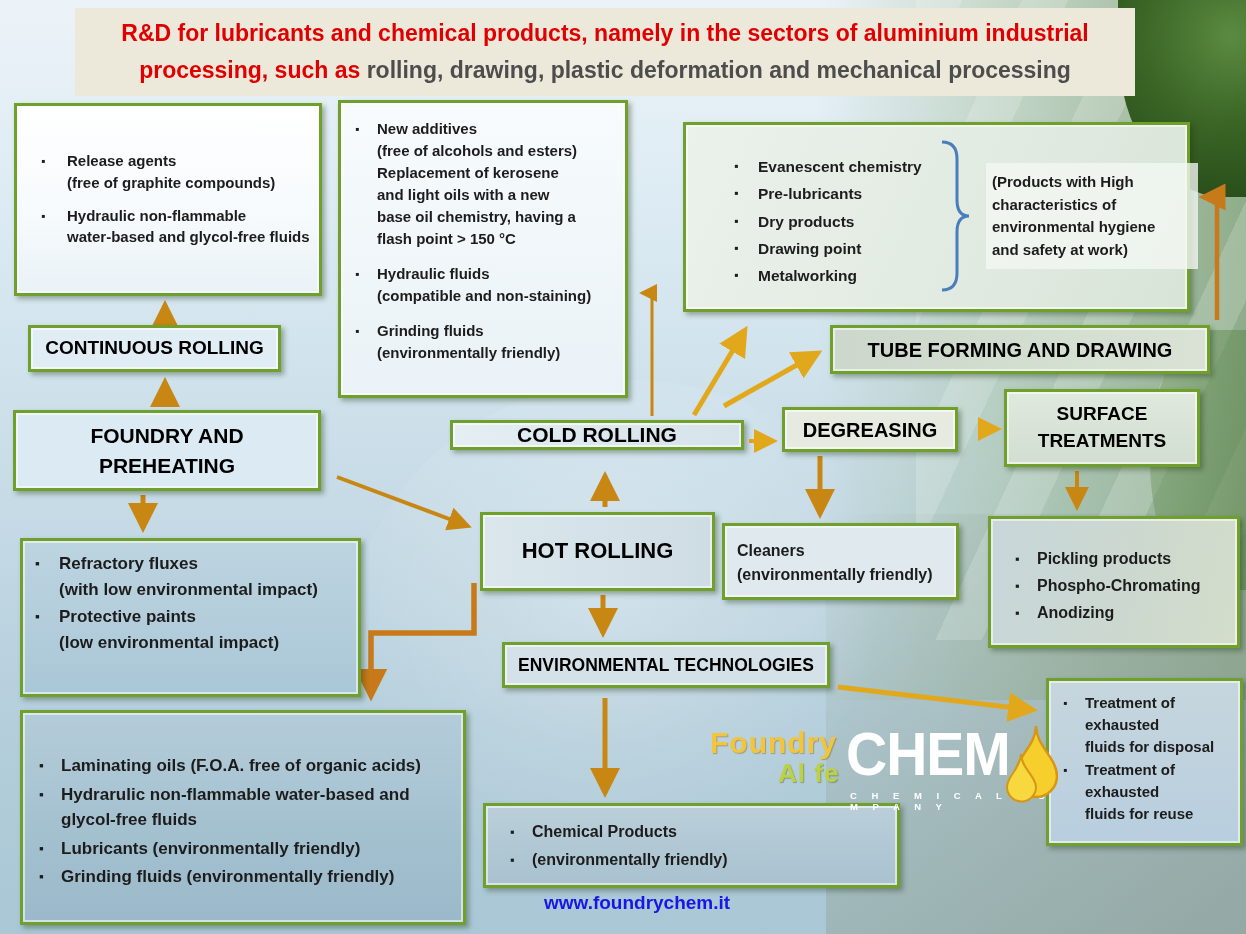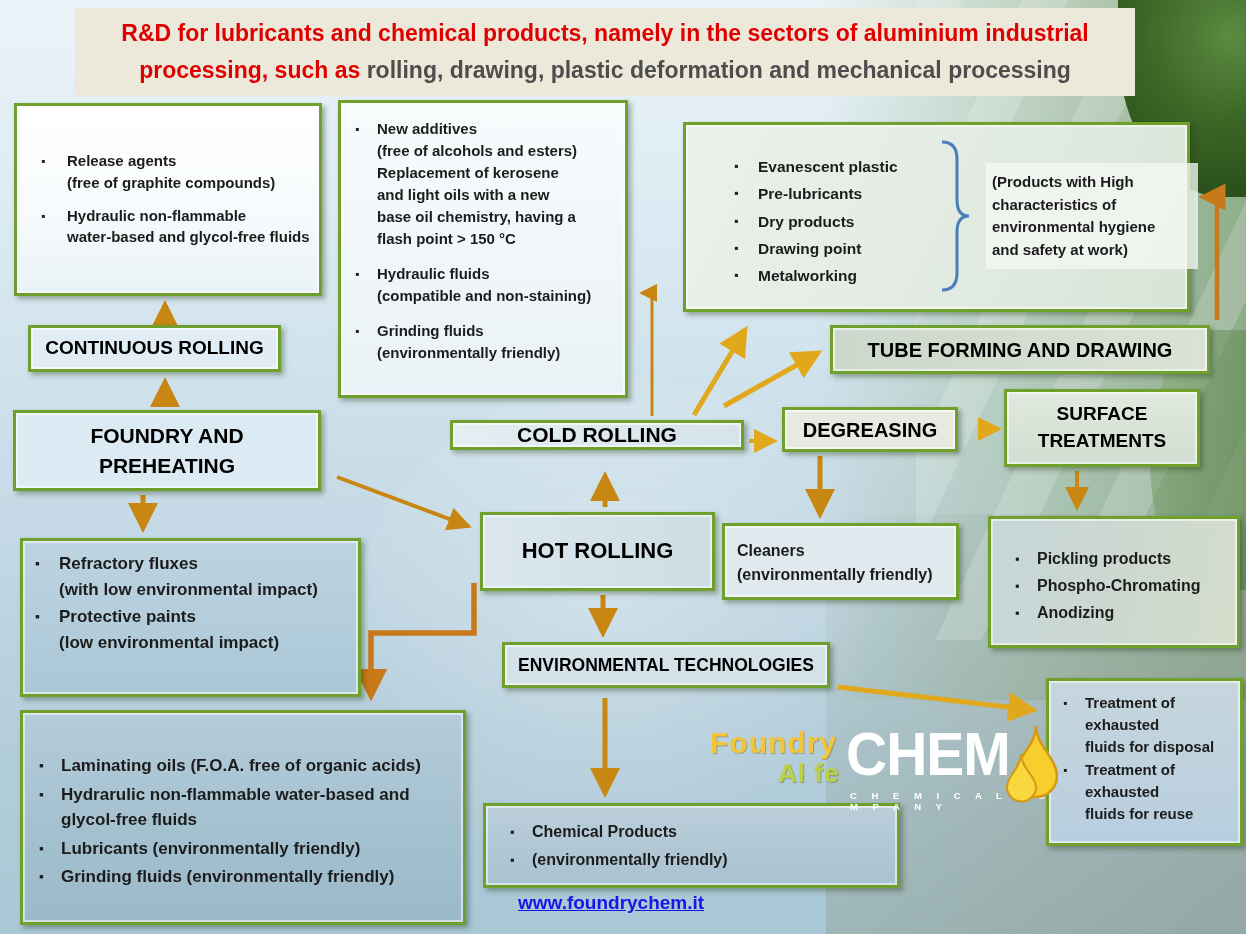--- a/index.html
+++ b/index.html
@@ -104,22 +104,22 @@
     color:#f2c53a;letter-spacing:1px;text-shadow:1px 1px 1px rgba(120,80,0,.4);}
   #logo .alfe{position:absolute;left:80px;top:34px;font-size:26px;font-weight:bold;
     color:#bcd244;letter-spacing:1px;text-shadow:1px 1px 1px rgba(60,80,0,.4);}
   #logo .chem{position:absolute;left:148px;top:-6px;font-size:57px;font-weight:bold;color:#fff;
     transform:scaleY(1.08);transform-origin:top left;letter-spacing:-1px;}
   #logo .company{position:absolute;left:152px;top:66px;font-size:9.5px;font-weight:bold;
     color:#fff;letter-spacing:6px;}
   #logo svg{position:absolute;left:300px;top:0px;}
 
   
-  #site-link{position:absolute;left:518px;top:892px;z-index:4;font-size:19px;font-weight:bold;
-    color:#1616e8;text-decoration:underline;cursor:pointer;text-align:right;}
+  #site-link{position:absolute;left:544px;top:892px;z-index:4;font-size:19px;font-weight:bold;
+    color:#1616e8;cursor:pointer;text-align:right;}
 
   
   #arrows{position:absolute;left:0;top:0;z-index:2;pointer-events:none;}
 </style>
 </head>
 <body>
 
 <div id="canvas">
 
   <div class="bg" id="bg-right"></div>
@@ -185,21 +185,21 @@
 base oil chemistry, having a
 flash point &gt; 150 °C</div>
       <div class="bullet-item">Hydraulic fluids
 (compatible and non-staining)</div>
       <div class="bullet-item">Grinding fluids
 (environmentally friendly)</div>
     </div>
 
   <div class="gbox" id="box-evanescent">
     <div class="list">
-        <div class="bullet-item">Evanescent plastic</div>
+        <div class="bullet-item">Evanescent chemistry</div>
         <div class="bullet-item">Pre-lubricants</div>
         <div class="bullet-item">Dry products</div>
         <div class="bullet-item">Drawing point</div>
         <div class="bullet-item">Metalworking</div>
       </div>
     <svg id="evan-brace" width="36" height="158" viewBox="0 0 36 158">
       <path d="M6,5 Q21,5 21,22 L21,63 Q21,79 33,79 Q21,79 21,95 L21,136 Q21,153 6,153" fill="none" stroke="#4a7ebb" stroke-width="3"></path>
     </svg>
     <div id="evan-note" data-bind="boxes.evanescent.note">(Products with High
 characteristics of

